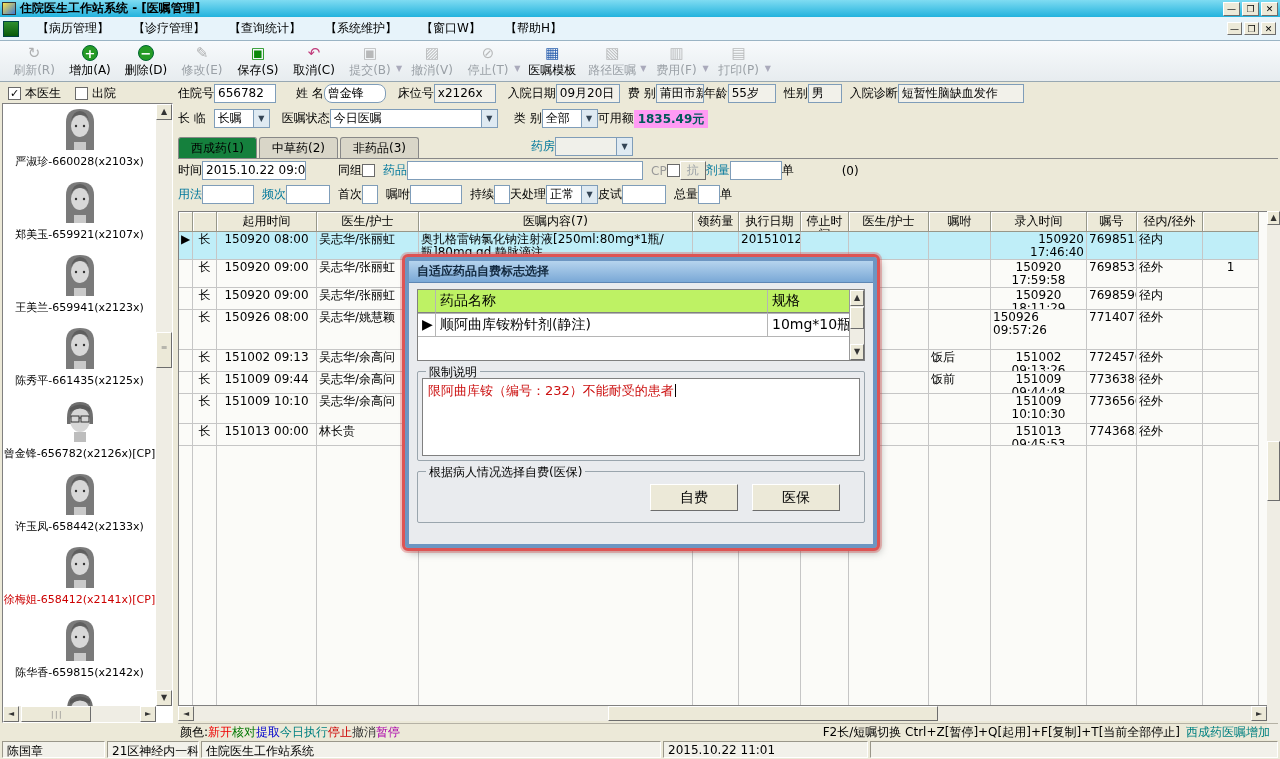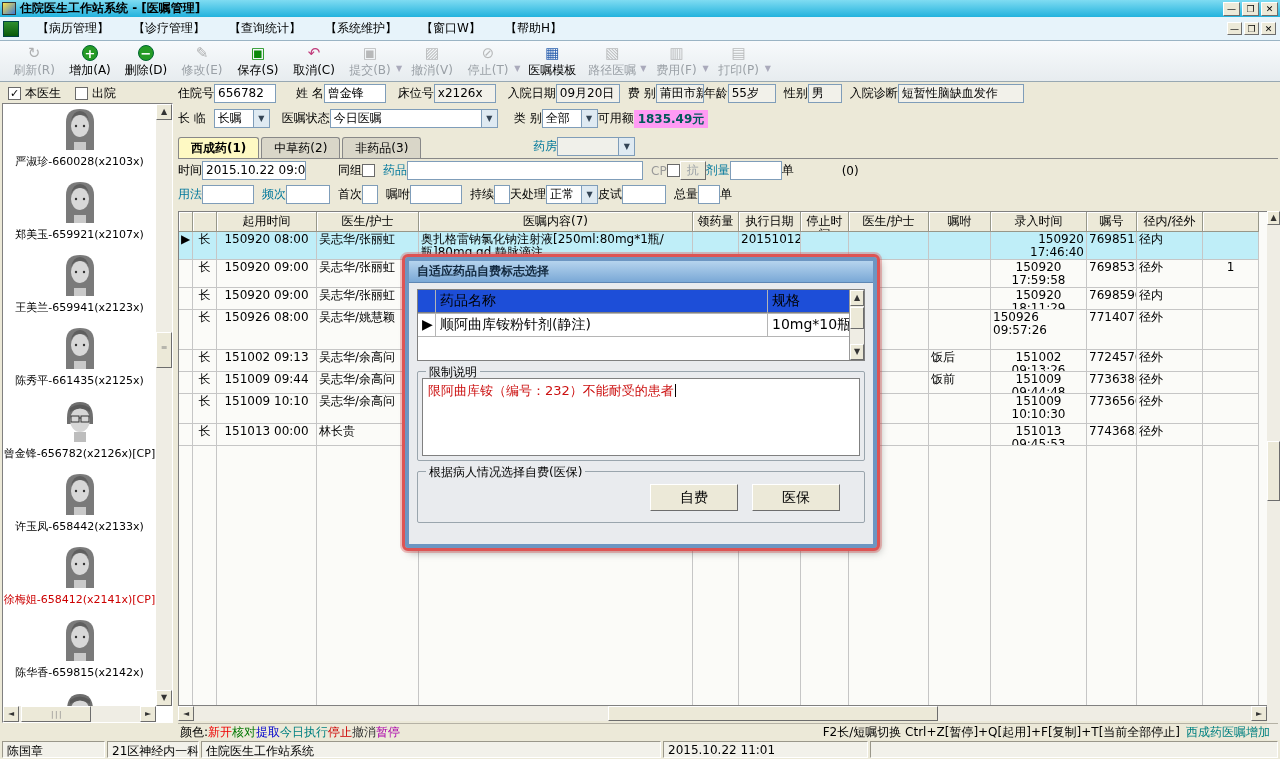--- a/index.html
+++ b/index.html
@@ -75,21 +75,21 @@
   .sb-thumb { position:absolute; background:#ece9d8; }
   .grip { font-size:8px; color:#888; text-align:center; line-height:6px; }
 
   
   #content { position:absolute; left:176px; top:82px; width:1104px; height:658px; }
   .crow { position:absolute; display:flex; align-items:center; }
   #info1 { left:2px; top:2px; }  #info2 { left:2px; top:27px; }
   #tabsrow { left:2px; top:54px; width:1100px; }
   .tab { height:21px; padding:2px 12px 0; border:1px solid #888; border-bottom:none;
     border-radius:3px 3px 0 0; background:#d9d6c8; margin-right:2px; }
-  .tab.active { background:#fef9c3; font-weight:bold; position:relative; top:0px; }
+  .tab.active { background:#15803d; font-weight:normal; position:relative; top:0px; }
   #tabsrow .tabline { flex:1; }
   #form1 { left:2px; top:79px; } #form2 { left:2px; top:103px; }
   .gap4{} .gap8{margin-left:8px;} .gap12{margin-left:12px;} .gap20{margin-left:20px;}
   .btn-xs { height:19px; padding:0 6px; line-height:16px; }
   .btn-xs.dis { color:#9aa0a6; }
   #quota { background:#ff9bf4; color:#005858; padding:0 4px; height:18px; line-height:18px; font-weight:bold; }
 
   
   #table-area { position:absolute; left:2px; top:129px; width:1090px; height:495px; background:#fbfbf8;
     border:1px solid #808080; border-right:none; overflow:hidden; }
@@ -117,21 +117,21 @@
   
   #dialog { position:absolute; left:405px; top:257px; width:472px; height:291px;
     border:4px solid #6d96c2; border-radius:3px; background:#dce6f0;
     outline:3px solid #dd5454; box-shadow:0 0 0 5px rgba(221,84,84,.35), 3px 4px 8px rgba(0,0,0,.35); }
   #dlg-title { height:22px; background:linear-gradient(#b6d4ee,#7aa8d6); display:flex; align-items:center;
     padding:0 8px; font-weight:bold; color:#12293f; border-bottom:1px solid #5d86b4; }
   #dlg-body { position:absolute; left:0; top:22px; right:0; bottom:0; background:#e9ebee; padding:6px 8px; }
   #dlg-grid { position:relative; border:1px solid #808080; background:#fff; height:72px; }
   .dgrid-row { display:flex; border-bottom:1px solid #b5b5b5; }
   .dgrid-row .dcell { padding:2px 4px; overflow:hidden; white-space:nowrap; font-size:14px; }
-  .dgrid-head .dcell { background:#1d4ed8; border-bottom:1px solid #808080; font-size:14px; }
+  .dgrid-head .dcell { background:#bef264; border-bottom:1px solid #808080; font-size:14px; }
   .dcell.c0 { width:18px; border-right:1px solid #b5b5b5; text-align:center; }
   .dcell.c1 { width:332px; border-right:1px solid #b5b5b5; }
   .dcell.c2 { flex:1; }
   #dlg-grid .sb-v { width:15px; border-left:1px solid #999; }
   .group { border:1px solid #9aa5ad; border-radius:2px; position:relative; margin-top:10px; }
   .group > .glabel { position:absolute; top:-8px; left:8px; background:#e9ebee; padding:0 3px; }
   #restrict-box { height:90px; padding:6px; }
   #restrict-text { position:absolute; left:4px; top:6px; right:4px; bottom:4px; background:#fff;
     border:1px solid #808080; padding:3px 5px; color:#cc1111; font-size:13px; }
   .caret { display:inline-block; width:1px; height:13px; background:#000; vertical-align:-2px; margin-left:1px; }
@@ -363,21 +363,21 @@
     </div>
   </div>
 </div>
 
 <div id="content">
 
   <div class="crow" id="info1">
     <span class="lbl">住院号</span>
     <div class="tb gap4" style="width:62px;">656782</div>
     <span class="lbl gap20">姓  名</span>
-    <div class="tb gap4" style="width:62px;">曾金锋</div>
+    <div class="tb gap4" style="width:62px;border-radius:8px;">曾金锋</div>
     <span class="lbl gap12">床位号</span>
     <div class="tb ro gap4" style="width:62px;">x2126x</div>
     <span class="lbl gap12">入院日期</span>
     <div class="tb ro gap4" style="width:64px;">09月20日</div>
     <span class="lbl gap8">费  别</span>
     <div class="tb ro gap4" style="width:48px;">莆田市新农</div>
     <span class="lbl gap4">年龄</span>
     <div class="tb ro gap4" style="width:48px;">55岁</div>
     <span class="lbl gap8">性别</span>
     <div class="tb ro gap4" style="width:34px;">男</div>

